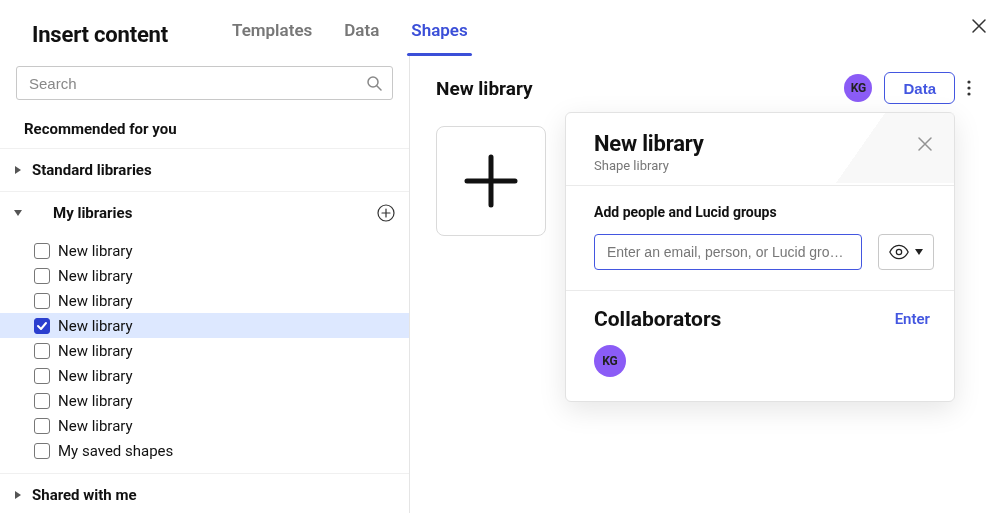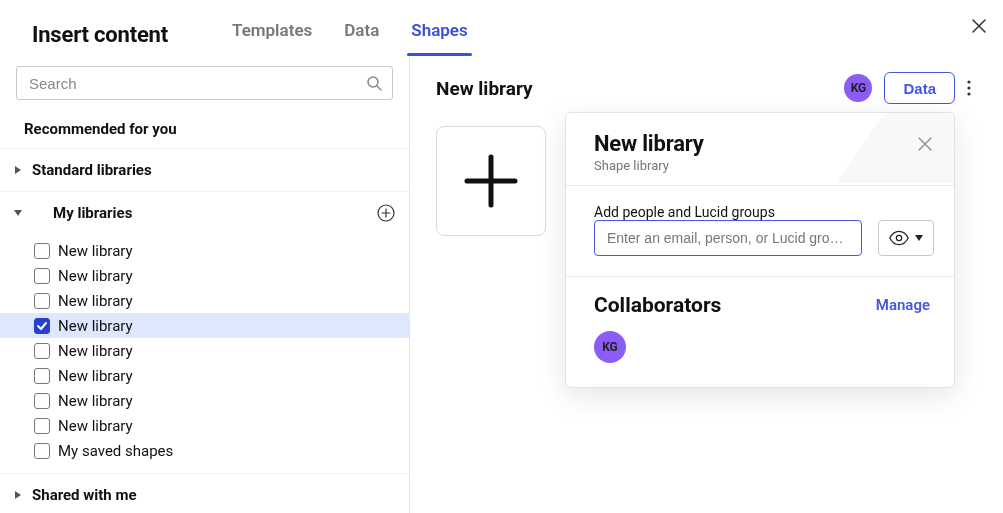--- a/index.html
+++ b/index.html
@@ -59,21 +59,21 @@
   
   .popover { position:absolute; left:565px; top:112px; width:390px; background:#fff; border:1px solid #E2E2E2; border-radius:6px; box-shadow:0 8px 28px rgba(0,0,0,0.10); z-index:20; }
   .p-head { padding:18px 22px 12px 28px; display:flex; align-items:flex-start; }
   .p-titles { flex:1; }
   .p-title { font-size:22px; font-weight:700; letter-spacing:-0.2px; }
   .p-sub { font-size:13px; color:#777; margin-top:2px; }
   .p-close { width:14px; height:14px; cursor:pointer; margin-top:6px; }
   .p-close svg { width:14px; height:14px; display:block; }
   .p-divider { height:1px; background:#EAEAEA; }
   .p-section { padding:18px 20px 20px 28px; }
-  .p-label { font-size:14px; font-weight:400; }
+  .p-label { font-size:14px; font-weight:700; margin-bottom:14px; }
   .invite-row { display:flex; gap:16px; align-items:center;border-radius:16px; }
   .invite-input { flex:1; height:36px; border:1.5px solid #4356E0; border-radius:4px; padding:0 12px; font-size:14px; outline:none; }
   .invite-input::placeholder { color:#777; }
   .perm-btn { height:36px; border:1px solid #C8C8C8; border-radius:4px; background:#fff; padding:0 10px; display:inline-flex; align-items:center; gap:6px; cursor:pointer; }
   .perm-btn svg.eye { width:20px; height:16px; display:block; }
   .perm-btn svg.dd { width:8px; height:6px; display:block; }
   .p-collab-head { display:flex; align-items:center; padding:16px 24px 0 28px; }
   .p-collab-title { font-size:21px; font-weight:700; flex:1; }
   .manage-link { color:#4356E0; font-size:15px; font-weight:600; cursor:pointer; }
   .p-collab-body { padding:14px 24px 24px 28px; }
@@ -245,19 +245,19 @@
             </svg>
           <svg class="dd" viewBox="0 0 8 6">
               <polygon points="0,0 8,0 4,6" fill="#222"></polygon>
             </svg>
         </div>
       </div>
     </div>
     <div class="p-divider"></div>
     <div class="p-collab-head">
       <div class="p-collab-title">Collaborators</div>
-      <div class="manage-link">Manage</div>
+      <div class="manage-link">Enter</div>
     </div>
     <div class="p-collab-body">
       <span class="avatar pink sm">KG</span>
     </div>
   </div>
 </div>
 
 </body></html>

